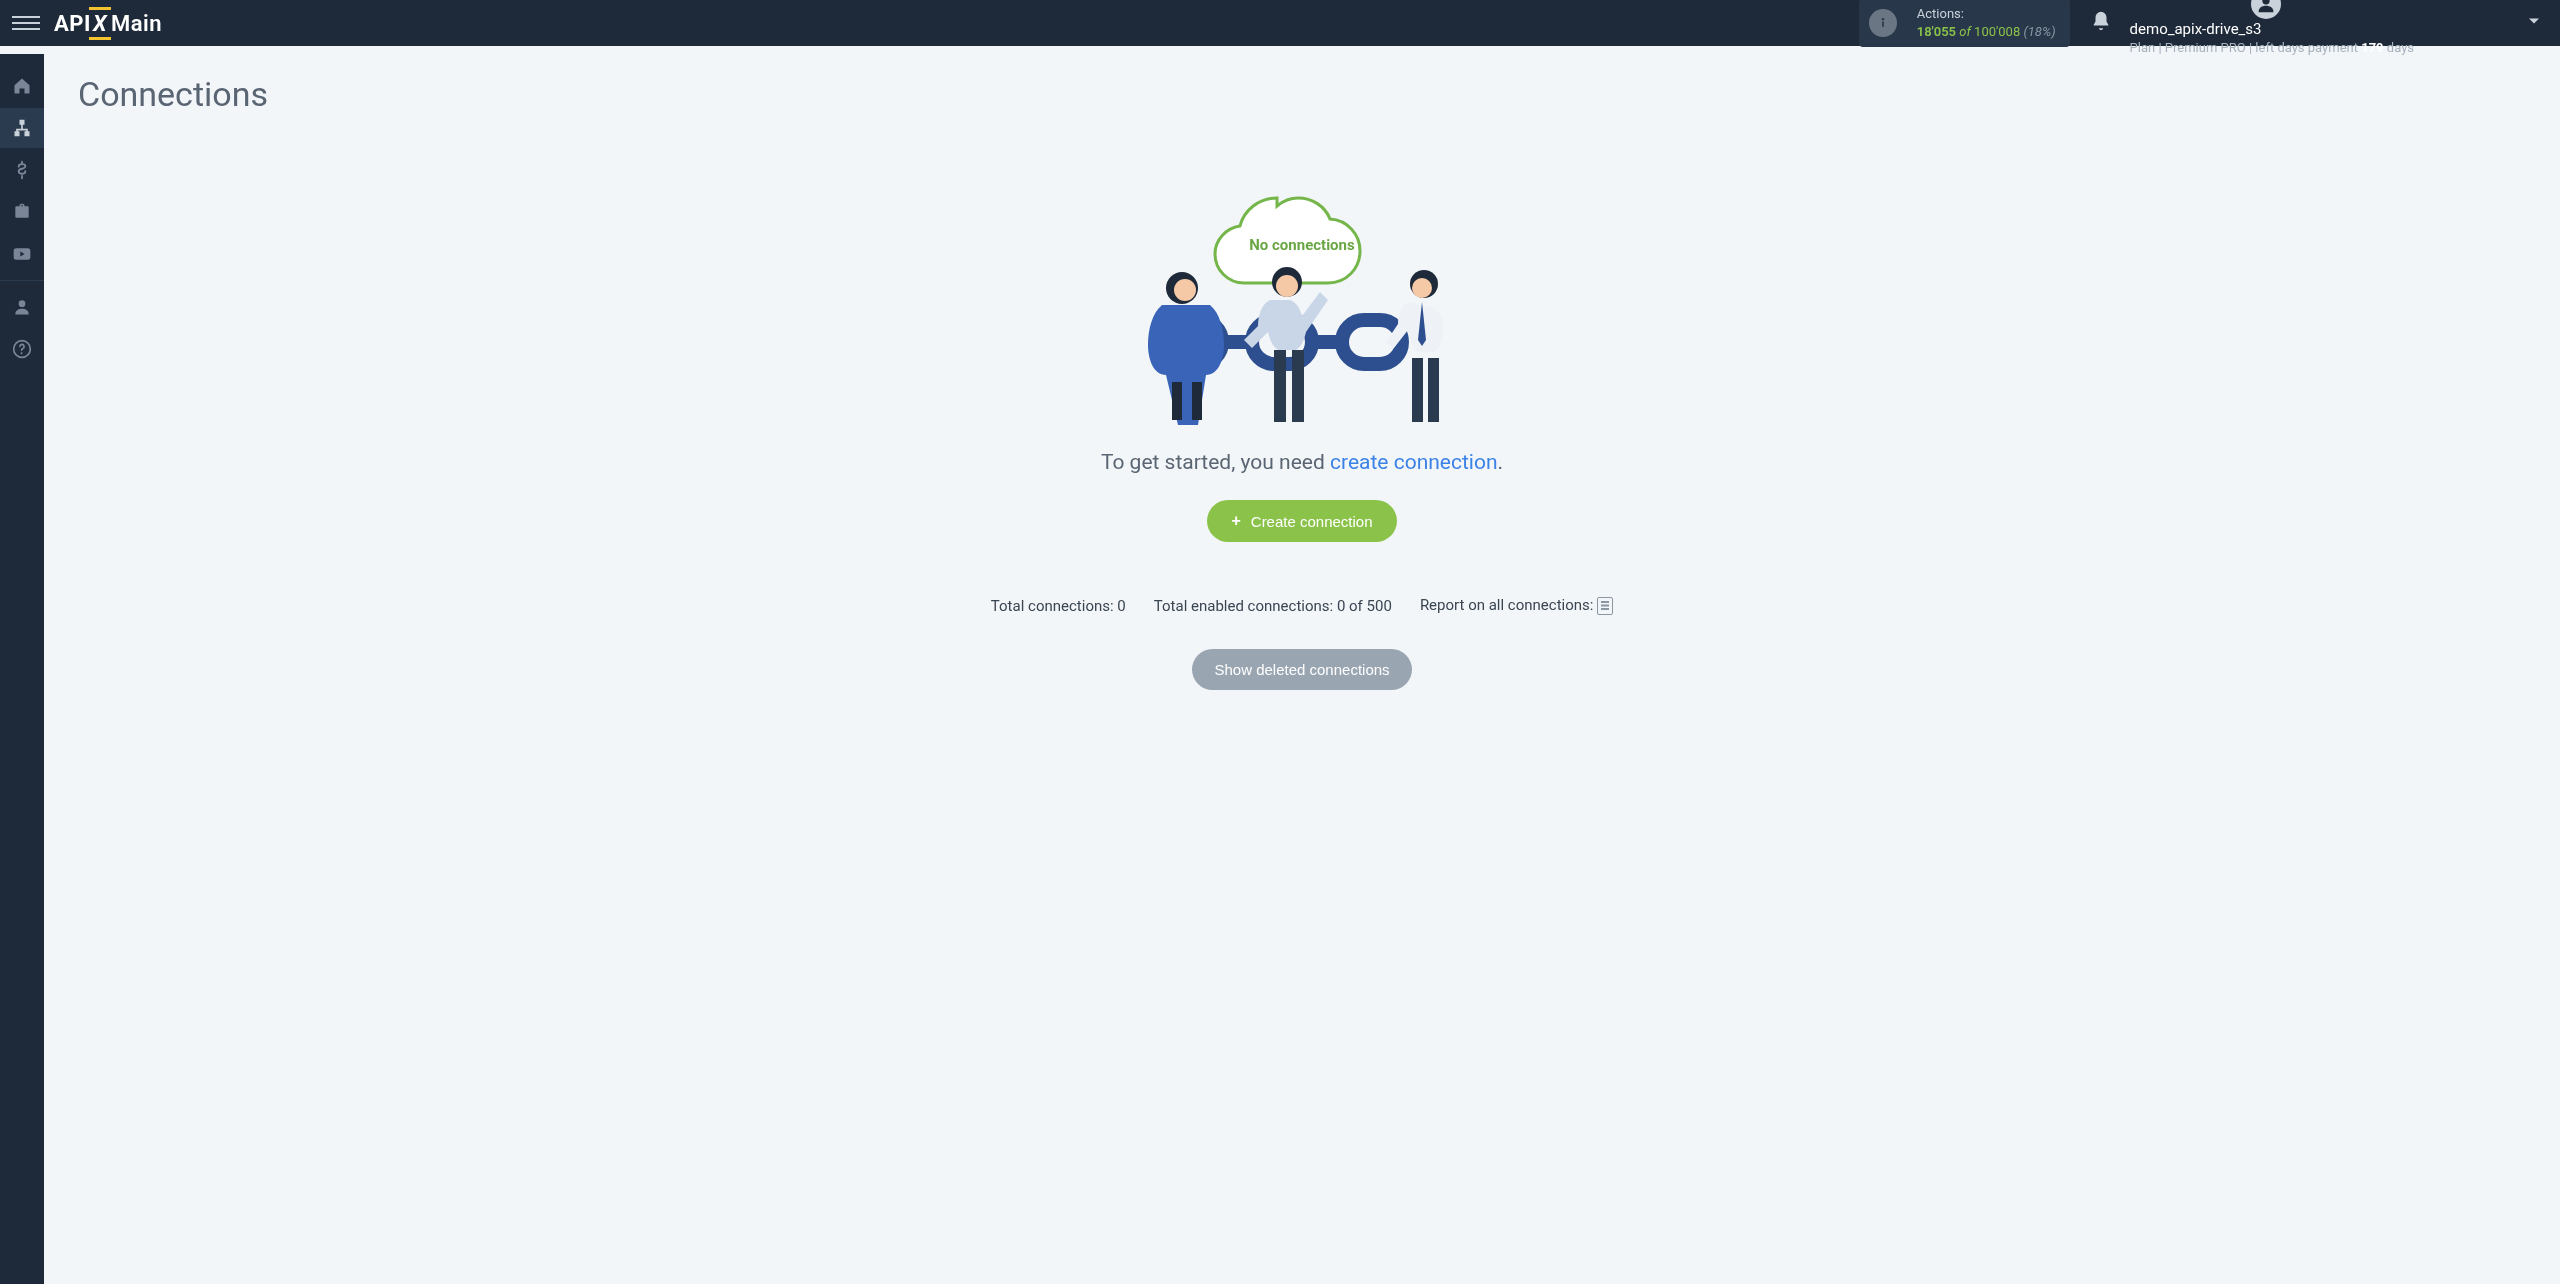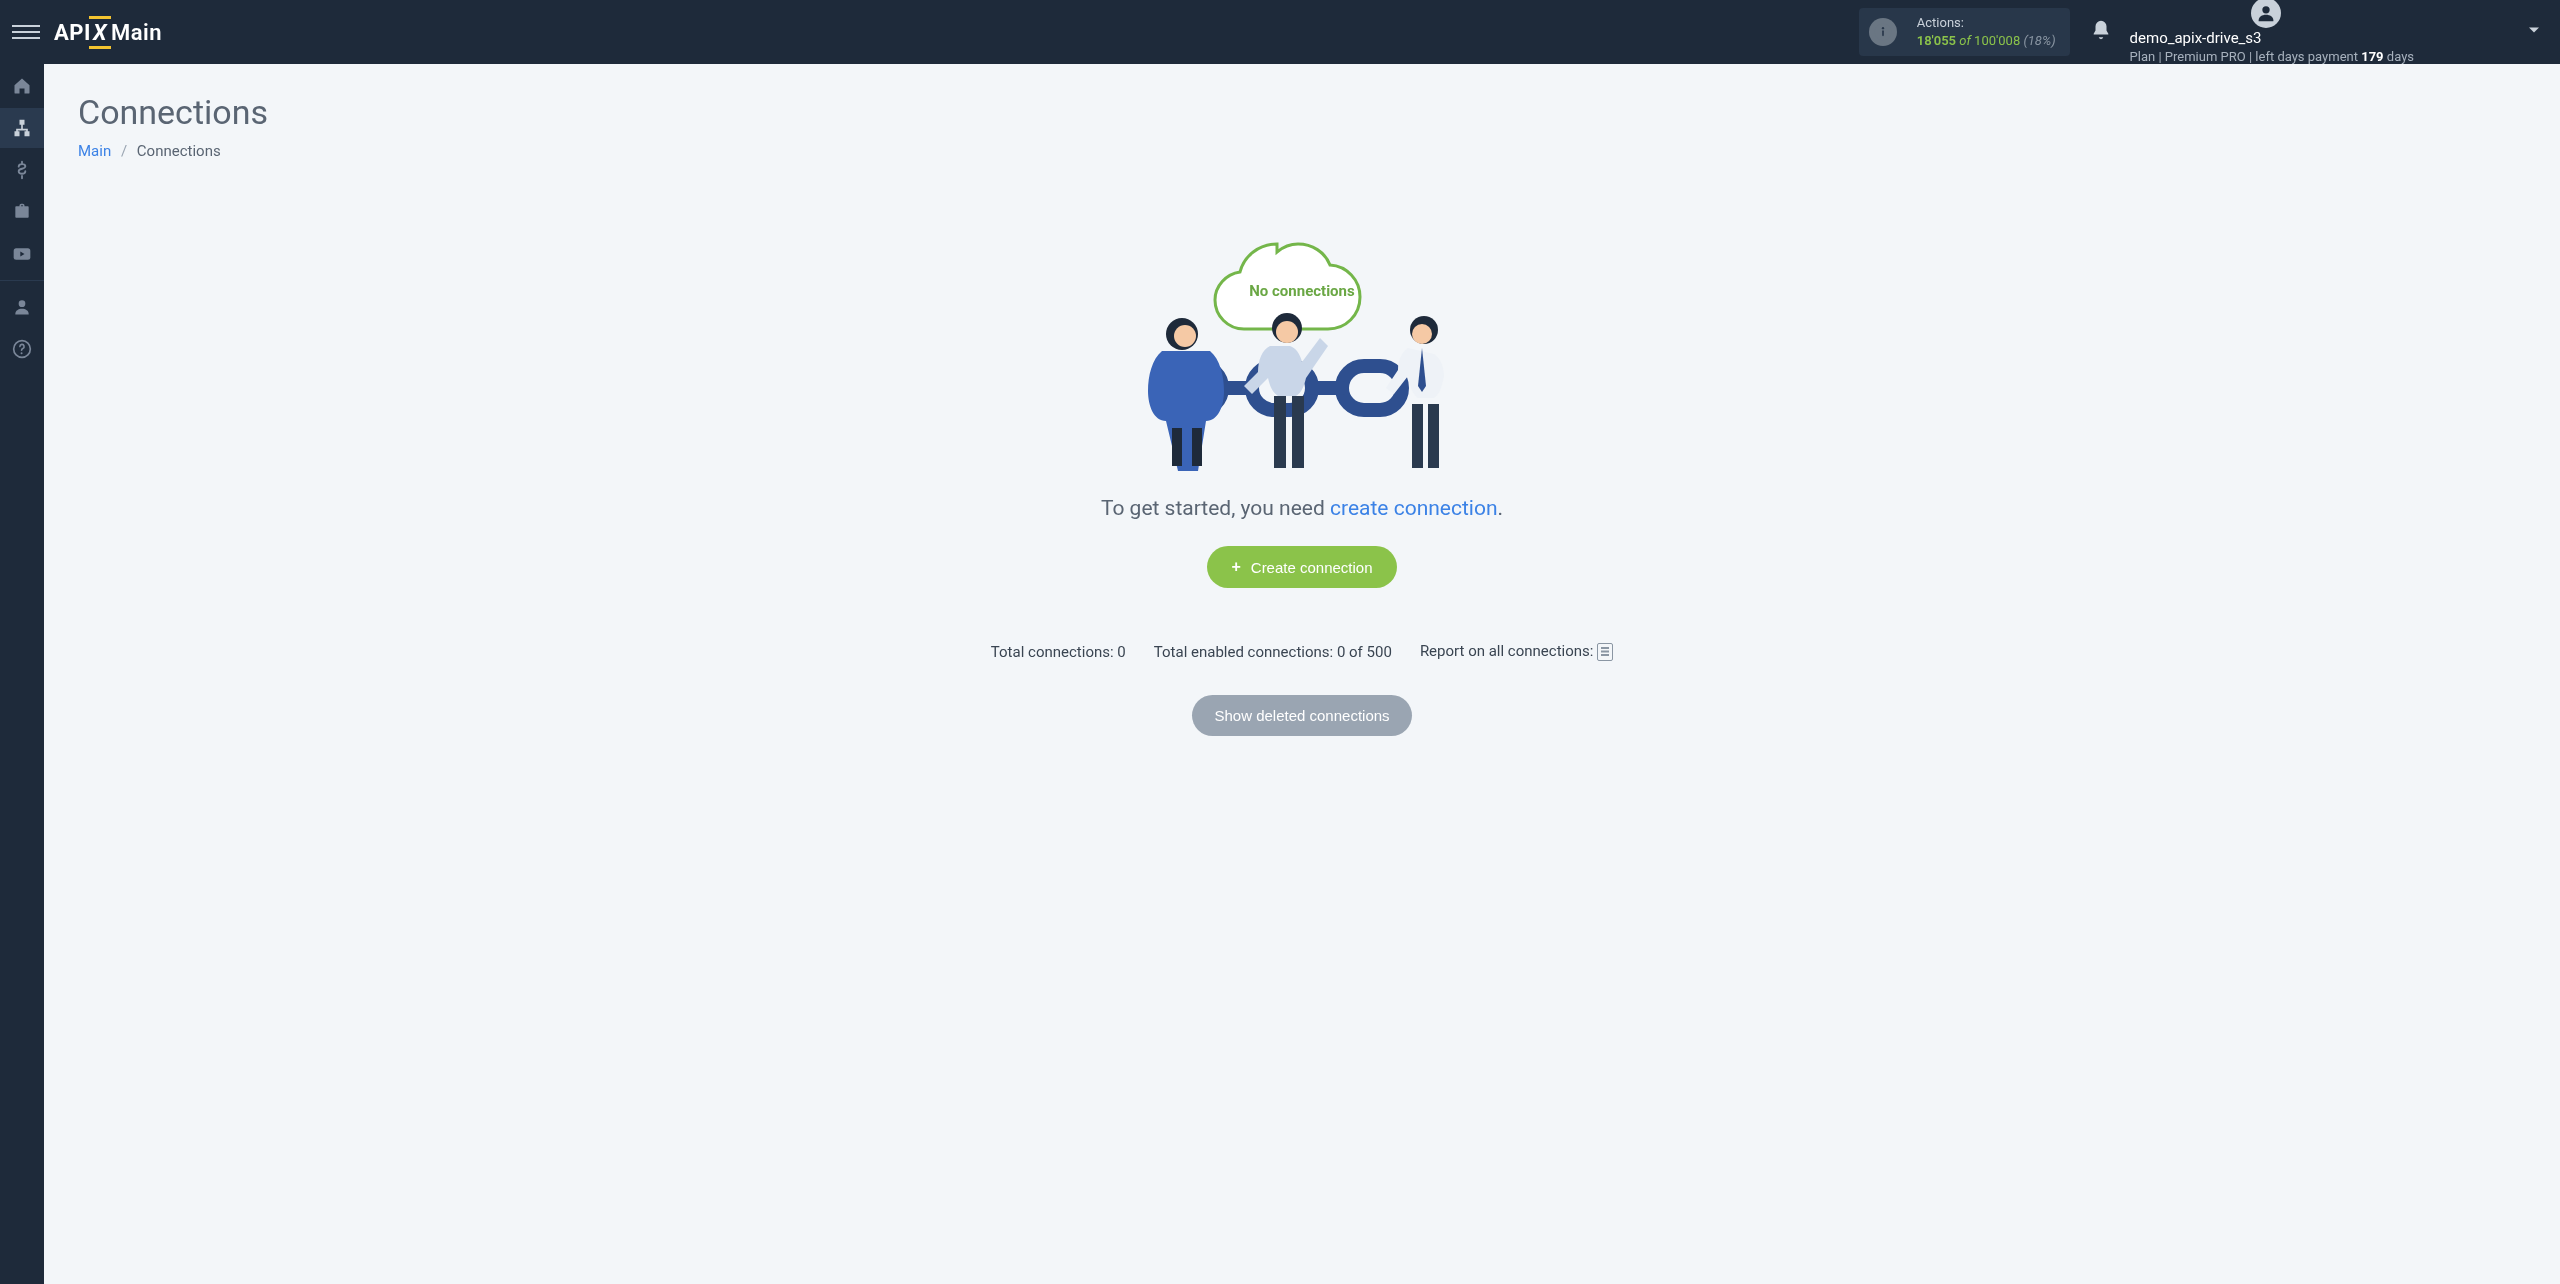--- a/index.html
+++ b/index.html
@@ -1,20 +1,20 @@
 <!DOCTYPE html>
 <html><head>
 <meta charset="utf-8">
 <style>
   * { margin:0; padding:0; box-sizing:border-box; }
   body { font-family: -apple-system, BlinkMacSystemFont, "Segoe UI", Roboto, "Helvetica Neue", Arial, sans-serif; background:#f3f6f9; color:#333; }
 
   
   .header {
-    height:64px;
+    height:46px;
     background:#1e2a3a;
     display:flex;
     align-items:center;
     padding:0 16px 0 12px;
     color:#fff;
     position:relative;
     z-index:10;
   }
   .hamburger {
     width:28px; height:28px;
@@ -278,25 +278,20 @@
     <svg class="ic" viewBox="0 0 24 24" fill="currentColor">
         <circle cx="12" cy="12" r="10" fill="none" stroke="currentColor" stroke-width="2"></circle>
         <path d="M9.5 9a2.5 2.5 0 1 1 3.5 2.3c-.9.4-1.5 1-1.5 2.2" stroke="currentColor" stroke-width="2" fill="none" stroke-linecap="round"></path>
         <circle cx="11.5" cy="17" r="1.2"></circle>
       </svg>
   </div>
 </div>
 
 <div class="main">
   <h1 class="page-title">Connections</h1>
-  <div class="breadcrumb">
-    <a href="#">Main</a>
-    <span class="sep">/</span>
-    <span>Connections</span>
-  </div>
 
   <div class="empty-zone">
 
     <div class="illustration">
       <svg viewBox="0 0 360 280" width="360" height="280">
 
         <g>
           <path d="M155 48c-18 0-33 12-37 28-14 2-25 14-25 28 0 16 13 29 29 29h84c18 0 32-14 32-32 0-17-13-31-30-32-5-13-18-21-32-21-8 0-15 3-21 8Z" fill="#fff" stroke="#74b64a" stroke-width="3"></path>
           <text x="180" y="100" text-anchor="middle" font-size="15" font-weight="700" fill="#6aa744">No connections</text>
         </g>

